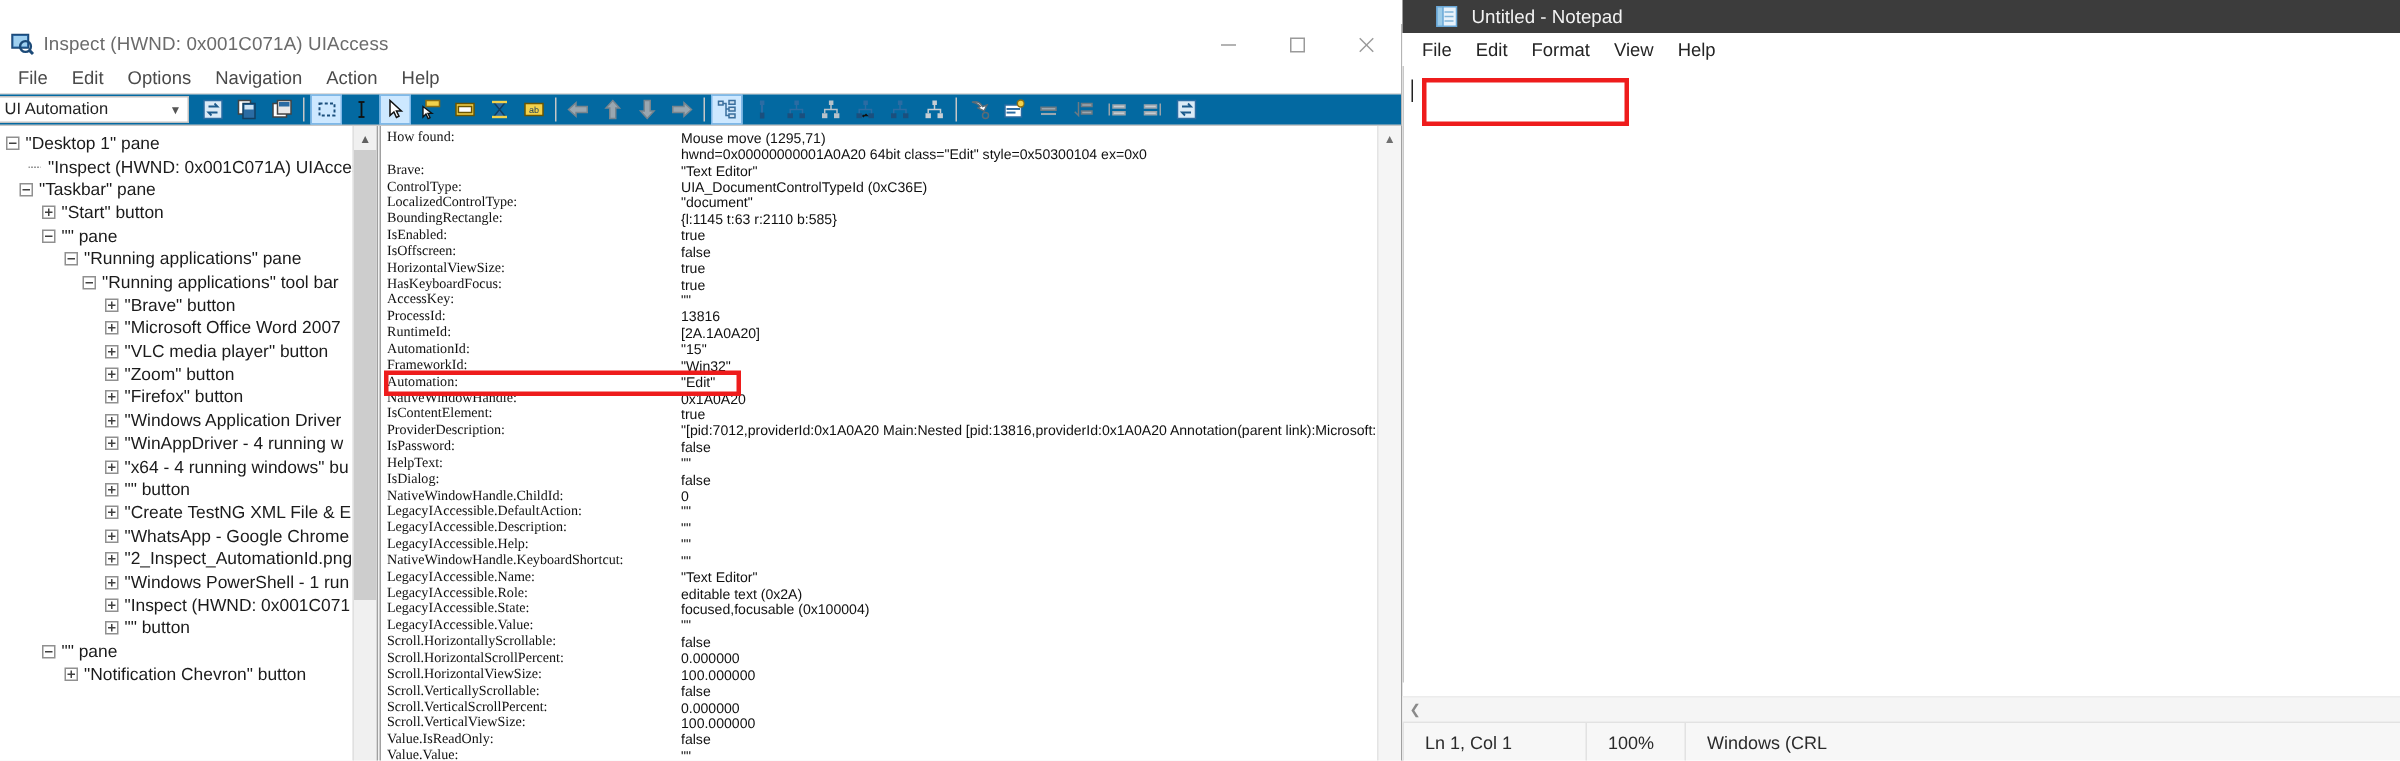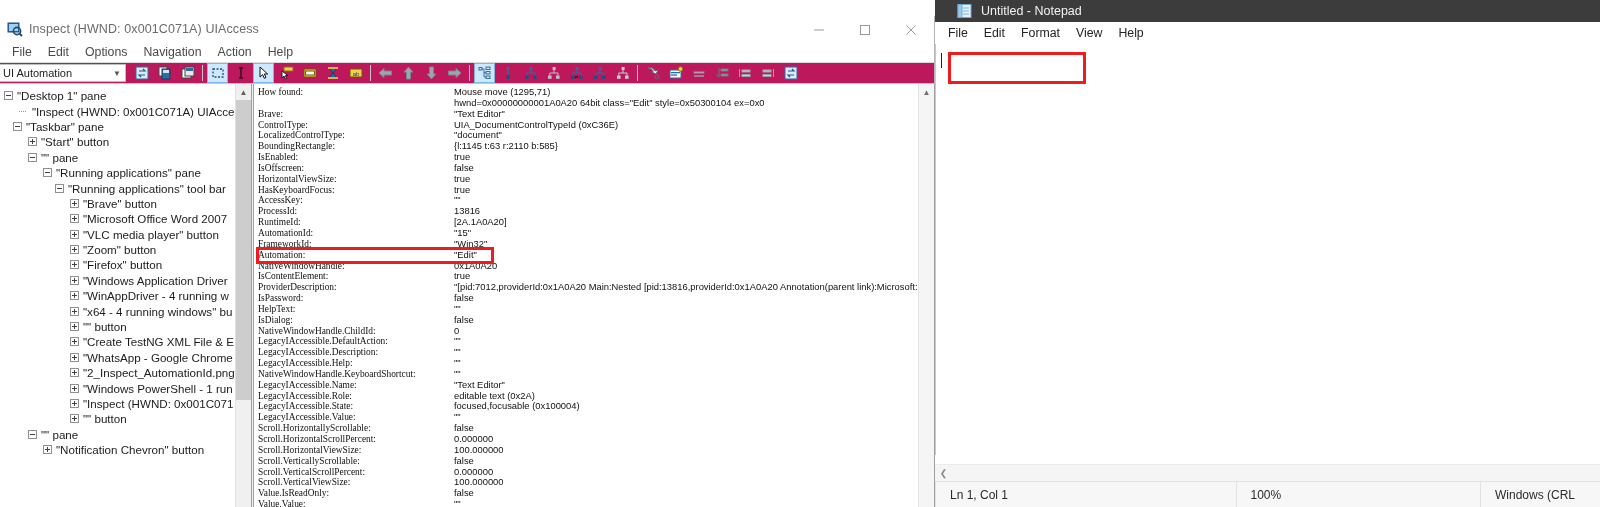--- a/index.html
+++ b/index.html
@@ -46,21 +46,21 @@
     height: 19px; display: flex; align-items: center;
     padding-left: 4px; background: #ffffff;
   }
   .insp-menu-item {
     font-size: 12.3px; color: #4a4a4a;
     padding: 0 8px; line-height: 19px; white-space: nowrap;
   }
 
   .insp-toolbar {
     height: 22px;
-    background: #be185d;
+    background: #0369a1;
     border-top: 1px solid #dcdcdc;
     border-bottom: 1px solid #c8c8c8;
     display: flex; align-items: center;
     padding-left: 0px;
   }
   .tb-combo {
     width: 128px; height: 18px;
     margin-left: -2px; margin-right: 4px;
     background: #ffffff;
     border: 1px solid #c0c0c0;
@@ -215,21 +215,21 @@
     display: flex; align-items: center;
   }
   .np-hscroll .hs-left {
     width: 17px; text-align: center; font-size: 9px; color: #8a8a8a; line-height: 17px;
   }
   .np-statusbar {
     position: absolute; left: 0; bottom: 0;
     width: 665px; height: 26px;
     background: #f7f7f7;
     border-top: 1px solid #e2e2e2;
-    display: flex; align-items: center; justify-content: space-between;
+    display: flex; align-items: center; justify-content: flex-start;
   }
   .np-st-cell {
     font-size: 12px; color: #2b2b2b;
     padding: 0 14px; line-height: 26px;
     border-left: 1px solid #e2e2e2; height: 26px;
     white-space: nowrap;
   }
   .np-st-cell.lncol { min-width: 122px; }
   .np-st-cell.zoom { min-width: 66px; }
   .np-st-cell.enc { min-width: 120px; }

